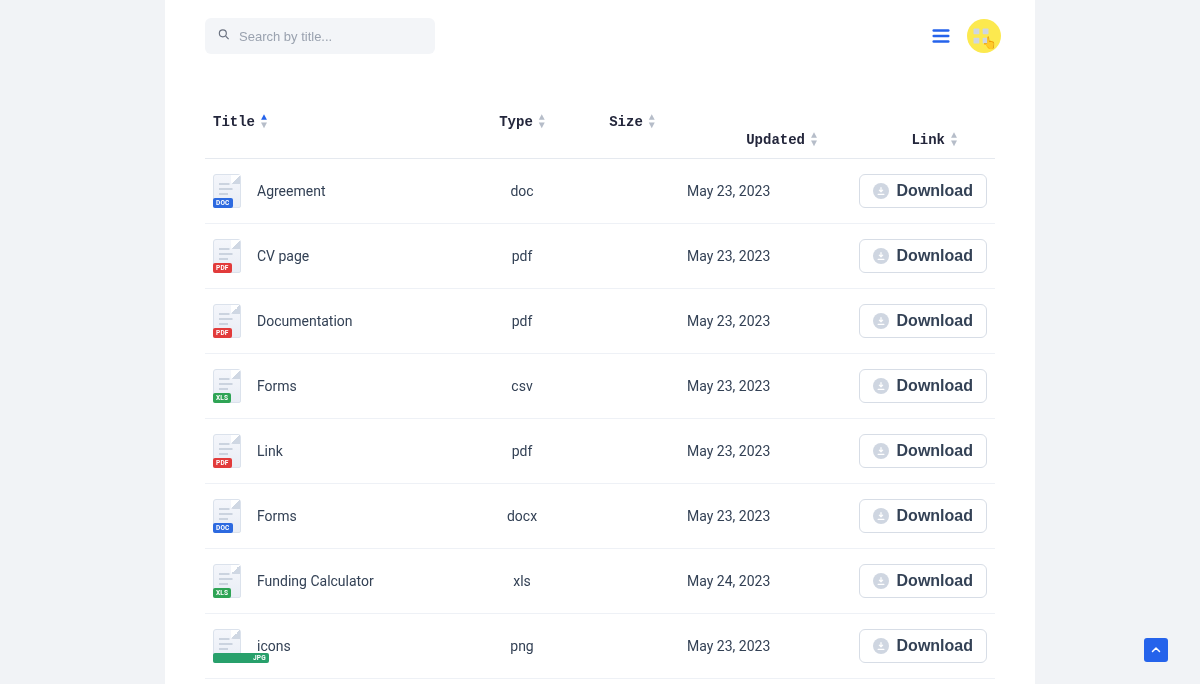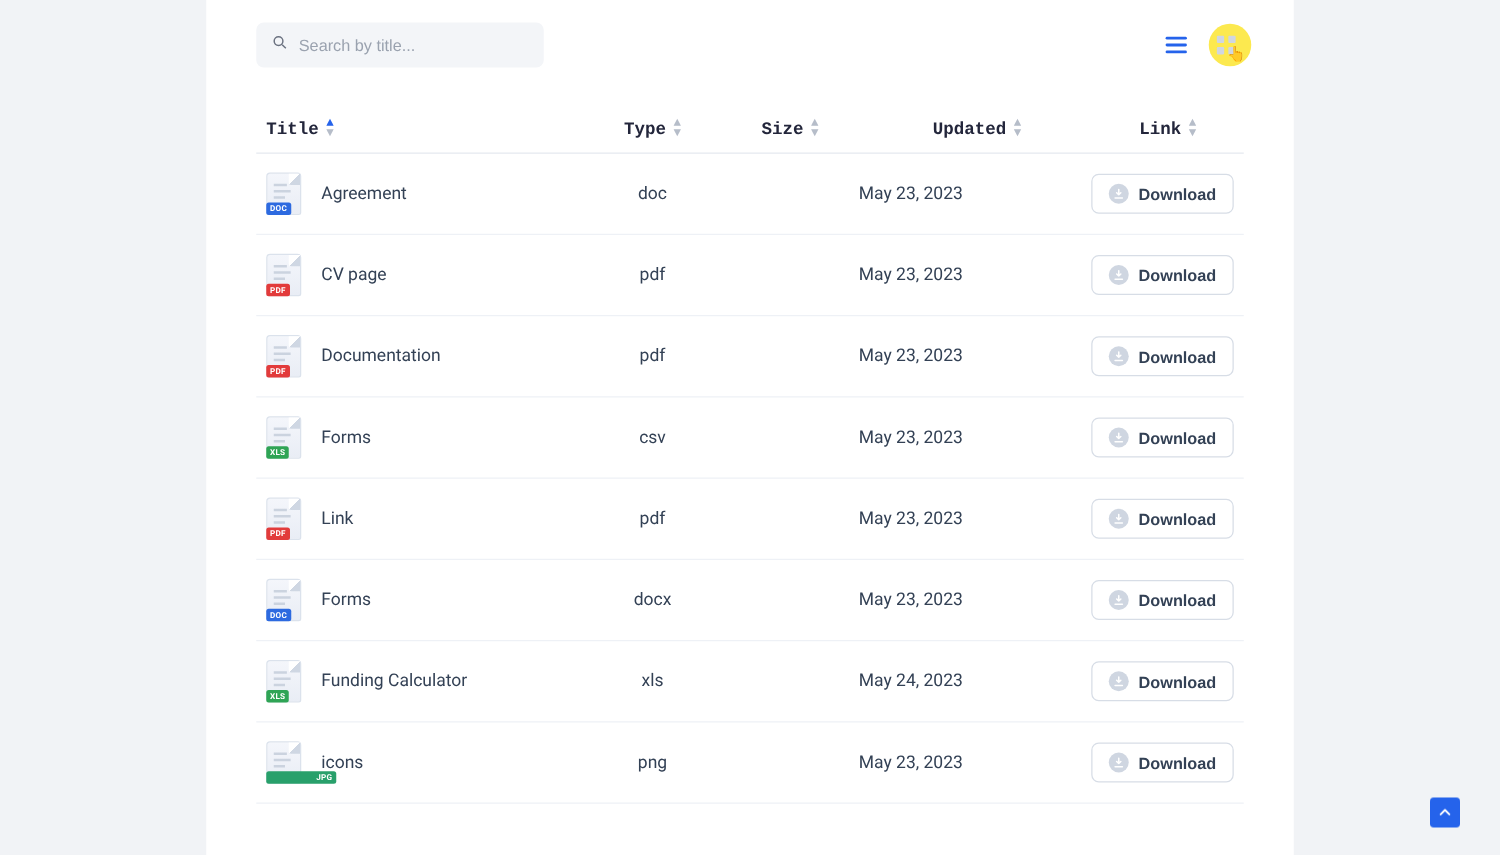--- a/index.html
+++ b/index.html
@@ -95,21 +95,21 @@
       padding: 10px 8px;
       border-bottom: 1px solid #e5e9ef;
       font-weight: 600;
       color: #23263b;
       font-size: 14px;
     }
     .th { display: flex; align-items: center; gap: 6px; cursor: pointer; font-family: Liberation Mono, monospace; }
     .th .sort { color: #b6bdc9; font-size: 10px; line-height: 8px; display:flex; flex-direction:column;}
     .th .sort.asc .up { color:#2563eb; }
     .th.center { justify-content: center; }
-    .th.right { justify-content: flex-end; padding-right: 30px;}
+    .th.right { justify-content: flex-end; padding-right: 30px; margin-top: 36px;}
     .row {
       display: grid;
       grid-template-columns: 1fr 110px 110px 160px 140px;
       padding: 15px 8px;
       border-bottom: 1px solid #eef1f6;
       align-items: center;
     }
     .title-cell {
       display: flex;
       align-items: center;
@@ -150,21 +150,21 @@
     .badge.xls{ background:#2fa455; }
     .badge.jpg{ background:#28a06b;padding-left:40px; }
     .type-cell { text-align:center; color:#334155; }
     .size-cell { text-align:center; color:#334155; }
     .updated-cell { text-align:left; color:#334155; padding-right:6px;}
     .link-cell { display:flex; justify-content:flex-end; }
     .dl-btn{
       display:flex; align-items:center; gap:8px;
       border:1px solid #d7dde6; background:#fff;
       padding:7px 13px; border-radius:6px;
-      font-size:13px; color:#334155; font-weight:600;
+      font-size:16px; color:#334155; font-weight:600;
       cursor:pointer;
     }
     .dl-ico{
       width:16px; height:16px; border-radius:50%;
       background:#cfd6e1; display:flex; align-items:center; justify-content:center;
       color:#fff;
     }
     .scroll-top{
       position:fixed; right:32px; bottom:22px;
       width:24px; height:24px; background:#2563eb; border-radius:3px;

